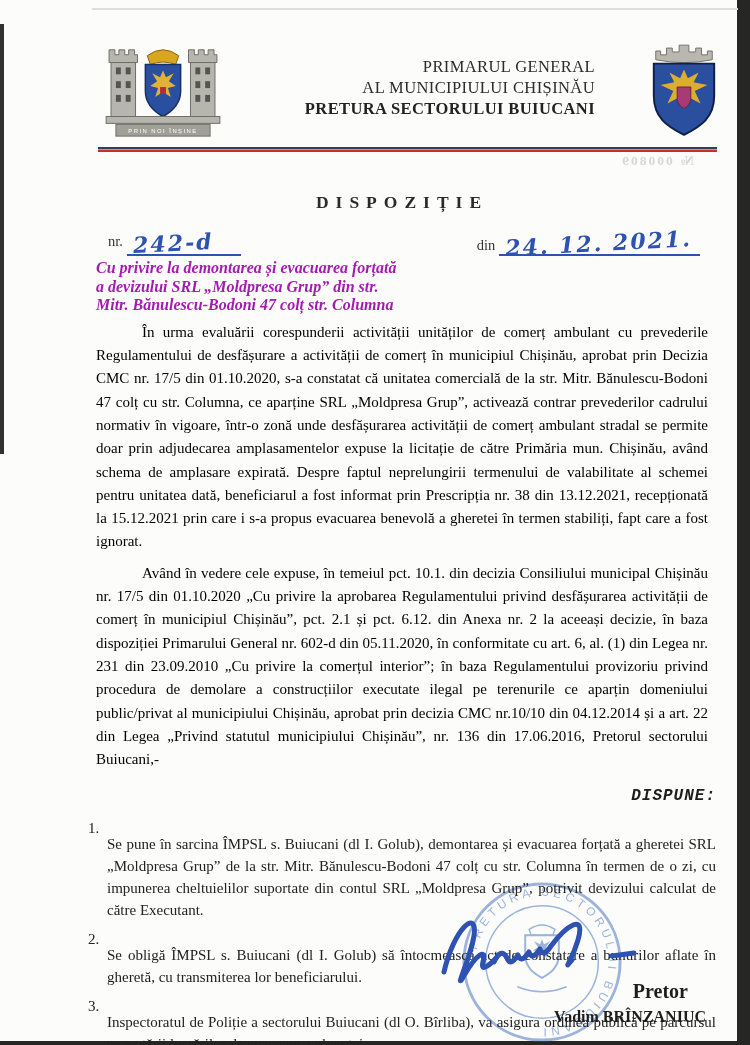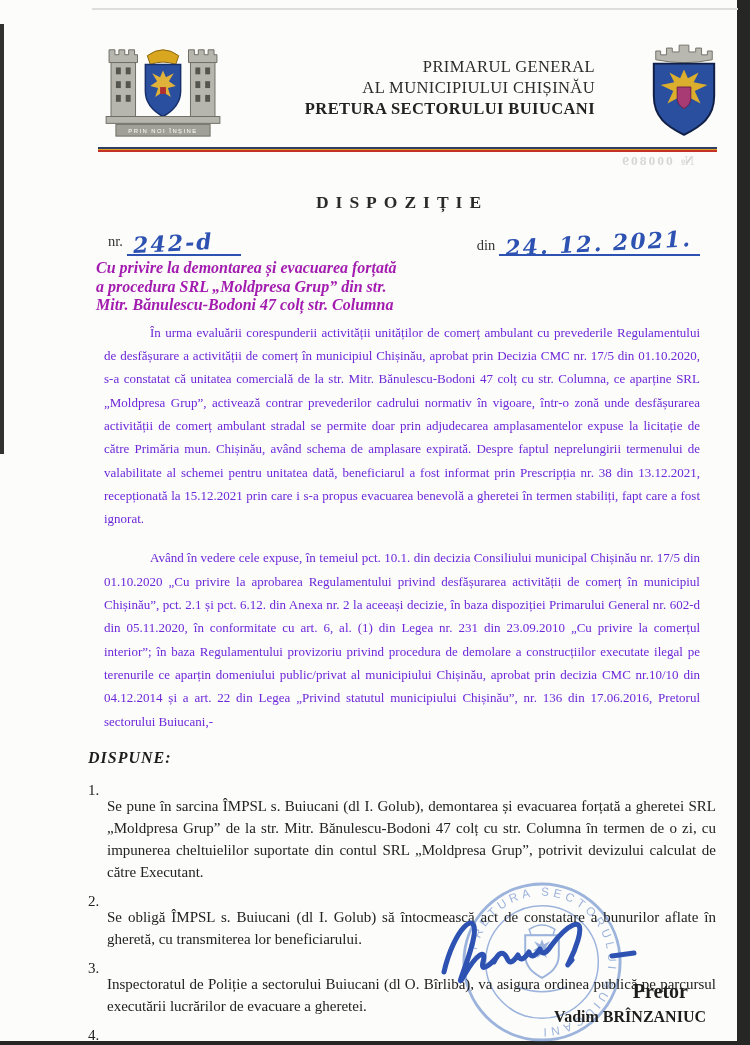--- a/index.html
+++ b/index.html
@@ -59,28 +59,28 @@
   .handwriting{
     display:inline-block;
     font-family:"DejaVu Serif", serif;
     font-style:italic;font-weight:700;
     color:#2d52b2;font-size:22px;letter-spacing:2px;
     transform:rotate(-3deg) translateY(2px);
     white-space:nowrap;
   }
   .subject{margin-left:8px;margin-top:3px;font-weight:700;font-size:16px;line-height:18.6px;color:#a21caf;width:340px;font-style:italic;}
   .para{
-    font-size:13px;line-height:23.3px;text-align:justify;
-    text-indent:46px;margin:16px;color:#6d28d9;
+    font-size:15px;line-height:23.3px;text-align:justify;
+    text-indent:46px;margin:8px;color:#000000;
   }
   .para.p1{margin-top:6px;}
   .para.p2{margin-top:0;}
   .dispune{
-    text-align:left;font-weight:700;font-style:italic;
-    font-size:16px;letter-spacing:1px;margin:16px 0 12px 0;color:#1d1d1d;
+    text-align:right;font-weight:700;font-style:italic;
+    font-size:16px;letter-spacing:1px;margin:16px 0 12px 0;color:#1d1d1d;font-family:Liberation Mono, monospace;
   }
   .olist{position:relative;z-index:2;}
   .oitem{display:flex;margin-bottom:7px;}
   .oitem .num{width:19px;flex:none;font-size:15px;line-height:22px;color:#222;}
   .oitem .txt{flex:1;font-size:15px;line-height:22px;text-align:justify;color:#222;margin-top:16px;}
 
   
   .stamp{position:absolute;left:458px;top:878px;z-index:1;opacity:.55;}
   .sig{position:absolute;left:420px;top:898px;z-index:3;}
   .sig-title{position:absolute;right:49px;top:980px;font-weight:700;font-size:20px;color:#1d1d1d;z-index:3;}
@@ -173,21 +173,21 @@
         <span class="hw-line nr"><span class="handwriting">242-d</span></span>
       </div>
       <div class="nr-right">
         <span class="small-label">din</span>
         <span class="hw-line date"><span class="handwriting">24. 12. 2021.</span></span>
       </div>
     </div>
 
     <div class="subject">
       <div>Cu privire la demontarea și evacuarea forțată</div>
-      <div>a procedura SRL „Moldpresa Grup” din str.</div>
+      <div>a devizului SRL „Moldpresa Grup” din str.</div>
       <div>Mitr. Bănulescu-Bodoni 47 colț str. Columna</div>
     </div>
 
     <p class="para p1">În urma evaluării corespunderii activității unităților de comerț ambulant cu prevederile Regulamentului de desfășurare a activității de comerț în municipiul Chișinău, aprobat prin Decizia CMC nr. 17/5 din 01.10.2020, s-a constatat că unitatea comercială de la str. Mitr. Bănulescu-Bodoni 47 colț cu str. Columna, ce aparține SRL „Moldpresa Grup”, activează contrar prevederilor cadrului normativ în vigoare, într-o zonă unde desfășurarea activității de comerț ambulant stradal se permite doar prin adjudecarea amplasamentelor expuse la licitație de către Primăria mun. Chișinău, având schema de amplasare expirată. Despre faptul neprelungirii termenului de valabilitate al schemei pentru unitatea dată, beneficiarul a fost informat prin Prescripția nr. 38 din 13.12.2021, recepționată la 15.12.2021 prin care i s-a propus evacuarea benevolă a gheretei în termen stabiliți, fapt care a fost ignorat.</p>
     <p class="para p2">Având în vedere cele expuse, în temeiul pct. 10.1. din decizia Consiliului municipal Chișinău nr. 17/5 din 01.10.2020 „Cu privire la aprobarea Regulamentului privind desfășurarea activității de comerț în municipiul Chișinău”, pct. 2.1 și pct. 6.12. din Anexa nr. 2 la aceeași decizie, în baza dispoziției Primarului General nr. 602-d din 05.11.2020, în conformitate cu art. 6, al. (1) din Legea nr. 231 din 23.09.2010 „Cu privire la comerțul interior”; în baza Regulamentului provizoriu privind procedura de demolare a construcțiilor executate ilegal pe terenurile ce aparțin domeniului public/privat al municipiului Chișinău, aprobat prin decizia CMC nr.10/10 din 04.12.2014 și a art. 22 din Legea „Privind statutul municipiului Chișinău”, nr. 136 din 17.06.2016, Pretorul sectorului Buiucani,-</p>
 
     <div class="dispune">DISPUNE:</div>
 
     <div class="olist">
       <div class="oitem">

